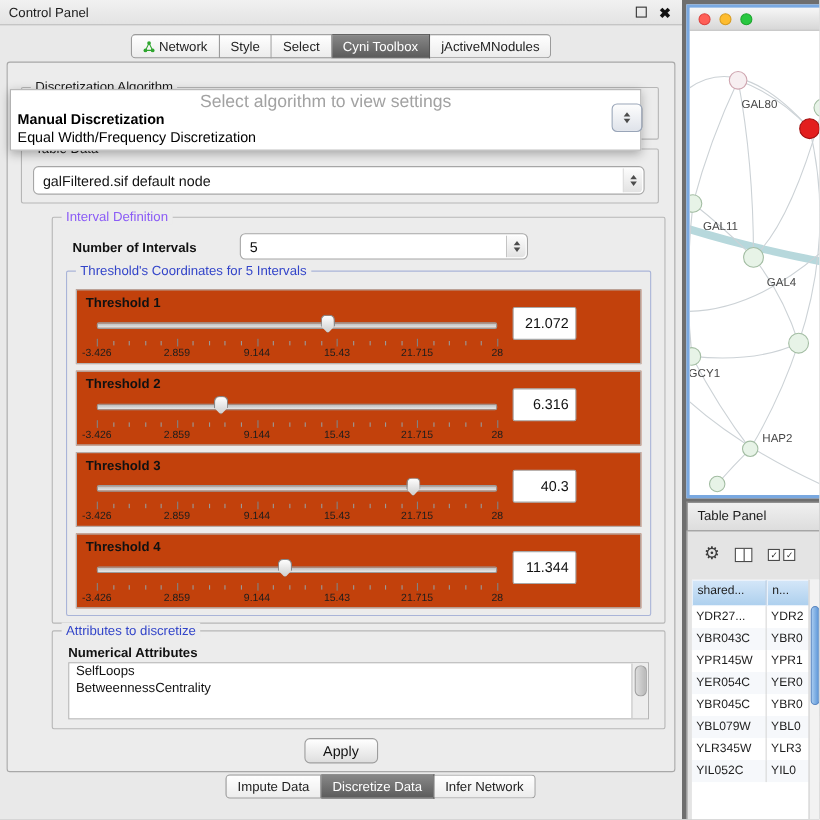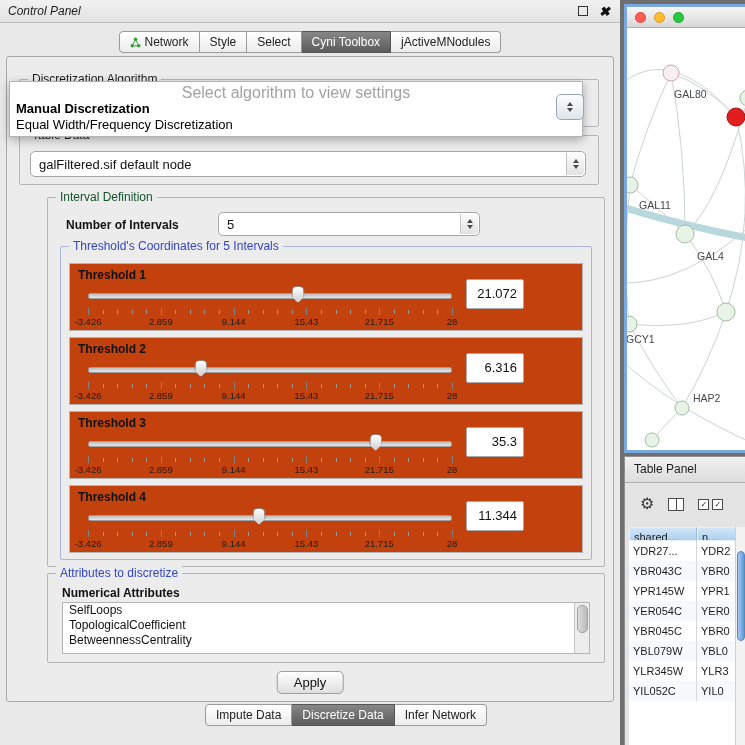--- a/index.html
+++ b/index.html
@@ -1,42 +1,42 @@
 <!DOCTYPE html>
 <html><head>
 <meta charset="utf-8">
 <style>
   html,body{margin:0;padding:0;}
   body{font-family:"Liberation Sans",sans-serif;}
   .app{position:relative;width:745px;height:745px;background:#6e6e6e;overflow:hidden;}
 
   
   .control-panel{position:absolute;left:0;top:0;width:620px;height:745px;background:#e9e9e9;}
-  .titlebar{position:relative;height:22px;background:linear-gradient(#f1f1f1,#e3e3e3);border-bottom:1px solid #bcbcbc;font-style:italic;}
+  .titlebar{position:relative;height:22px;background:linear-gradient(#f1f1f1,#e3e3e3);border-bottom:1px solid #bcbcbc;}
   .titlebar .title{position:absolute;left:8px;top:4px;font-size:12px;color:#1c1c1c;}
   .win-icons{position:absolute;right:10px;top:0;height:22px;display:flex;gap:11px;align-items:center;}
   .float-icon{width:8px;height:8px;border:1.5px solid #333;display:inline-block;}
   .close-icon{font-size:13px;color:#111;font-weight:bold;line-height:1;}
 
   .tabs-row{position:absolute;left:0;width:620px;display:flex;justify-content:center;}
   #top-tabs{top:31px;}
   #bottom-tabs{top:704px;padding-left:36px;}
   .tab{display:flex;align-items:center;gap:4px;padding:3px 10px;font-size:12px;color:#222;
        background:linear-gradient(#ffffff,#ececec);border:1px solid #9b9b9b;border-left:none;cursor:default;white-space:nowrap;}
   .tab:first-child{border-left:1px solid #9b9b9b;border-radius:4px 0 0 4px;}
   .tab:last-child{border-radius:0 4px 4px 0;}
   .tab.selected{background:linear-gradient(#878787,#5c5c5c);color:#fff;border-color:#555;}
   .tab-ic{display:inline-flex;}
 
   .content{position:absolute;left:6px;top:56px;width:606px;height:644px;background:#ececec;
            border:1px solid #a8a8a8;border-radius:3px;}
 
   .groupbox{position:absolute;border:1px solid #b6b6b6;border-radius:2px;}
   .group-title{position:absolute;top:-8px;left:8px;background:#ececec;padding:0 4px;font-size:12px;color:#1b1b1b;white-space:nowrap;}
-  .group-title.green{color:#14532d;}
+  .group-title.green{color:#8b5cf6;}
   .group-title.blue{color:#3345c9;}
 
   
   .algo-group{left:12px;top:22px;width:578px;height:46px;}
   .algo-combo{position:absolute;left:8px;top:14px;width:556px;height:26px;background:#fff;
               border:1px solid #a6a6a6;border-radius:5px;box-sizing:border-box;}
   .combo-cap{position:absolute;left:536px;top:14px;width:28px;height:26px;z-index:30;background:linear-gradient(#fdfdfd,#dfe3ea);
              border:1px solid #99a5b8;border-radius:5px;box-sizing:border-box;display:flex;flex-direction:column;align-items:center;justify-content:center;gap:2px;}
   .tri-up{width:0;height:0;border-left:3.5px solid transparent;border-right:3.5px solid transparent;border-bottom:4px solid #4c4c4c;}
   .tri-down{width:0;height:0;border-left:3.5px solid transparent;border-right:3.5px solid transparent;border-top:4px solid #4c4c4c;}
@@ -114,21 +114,21 @@
                background:#e4e4e4;border-left:1px solid #8f8f8f;}
   .tp-toolbar{height:42px;display:flex;align-items:center;gap:14px;padding-left:15px;}
   .gear-icon{font-size:16px;color:#3b3b3b;line-height:1;}
   .cols-icon{display:inline-flex;width:16px;height:13px;border:1px solid #4a4a4a;background:#fff;box-sizing:border-box;}
   .cols-icon span{flex:1;}
   .cols-icon span:first-child{border-right:1px solid #4a4a4a;}
   .chk-pair{display:inline-flex;gap:3px;}
   .chk{width:9px;height:9px;border:1px solid #4a4a4a;background:#fff;font-size:8px;line-height:9px;text-align:center;color:#222;}
 
   .tbl{position:absolute;left:4px;top:44px;right:0;bottom:0;background:#fff;overflow:hidden;}
-  .thead{display:flex;height:14px;}
+  .thead{display:flex;height:24px;}
   .th-cell{background:linear-gradient(#d3e6f8,#aed0ee);border:1px solid #e8f1fa;border-right:1px solid #9cb8d4;
            box-sizing:border-box;font-size:11px;color:#1c1c1c;padding:3px 4px 0;overflow:hidden;white-space:nowrap;}
   .th-cell:first-child{width:68px;flex:none;}
   .th-cell:last-child{flex:1;}
   .trow{display:flex;height:20px;}
   .trow:nth-child(even){background:#f6f8fb;}
   .tcell{font-size:11px;color:#1d1d1d;padding:4px 4px 0;overflow:hidden;white-space:nowrap;box-sizing:border-box;}
   .tcell:first-child{width:68px;flex:none;border-right:1px solid #d8d8d8;}
   .tcell:last-child{flex:1;}
   .tbl-scroll{position:absolute;right:0;top:44px;bottom:0;width:9px;background:#f2f2f2;border-left:1px solid #cfcfcf;z-index:5;}
@@ -348,21 +348,21 @@
                   </div>
                   <div class="scale-labels">
                     <span class="scale-label" style="left: 0%;">-3.426</span>
                     <span class="scale-label" style="left: 20%;">2.859</span>
                     <span class="scale-label" style="left: 40%;">9.144</span>
                     <span class="scale-label" style="left: 60%;">15.43</span>
                     <span class="scale-label" style="left: 80%;">21.715</span>
                     <span class="scale-label" style="left: 100%;">28</span>
                   </div>
                 </div>
-                <div class="value-box">35.3</div>
+                <div class="value-box">40.3</div>
               </div>
               <div class="threshold-row">
                 <div class="th-label">Threshold 4</div>
                 <div class="slider-zone">
                   <div class="slider-inner">
                     <div class="slider-track"></div>
                     <div class="slider-thumb" style="left: 47%;"></div>
                   </div>
                   <div class="ticks">
                     <div class="tick major" style="left: 0%;"></div>
@@ -406,21 +406,20 @@
             </div>
         </div>
       </div>
 
       <div class="groupbox attr-group">
         <span class="group-title blue">Attributes to discretize</span>
         <span class="attr-subtitle">Numerical Attributes</span>
         <div class="attr-listbox">
           <div id="attr-list">
               <div class="list-item">SelfLoops</div>
-              <div class="list-item">TopologicalCoefficient</div>
               <div class="list-item">BetweennessCentrality</div>
             </div>
           <div class="vscroll">
             <div class="thumb"></div>
           </div>
         </div>
       </div>
 
       <button class="apply-btn">Apply</button>
     </div>

